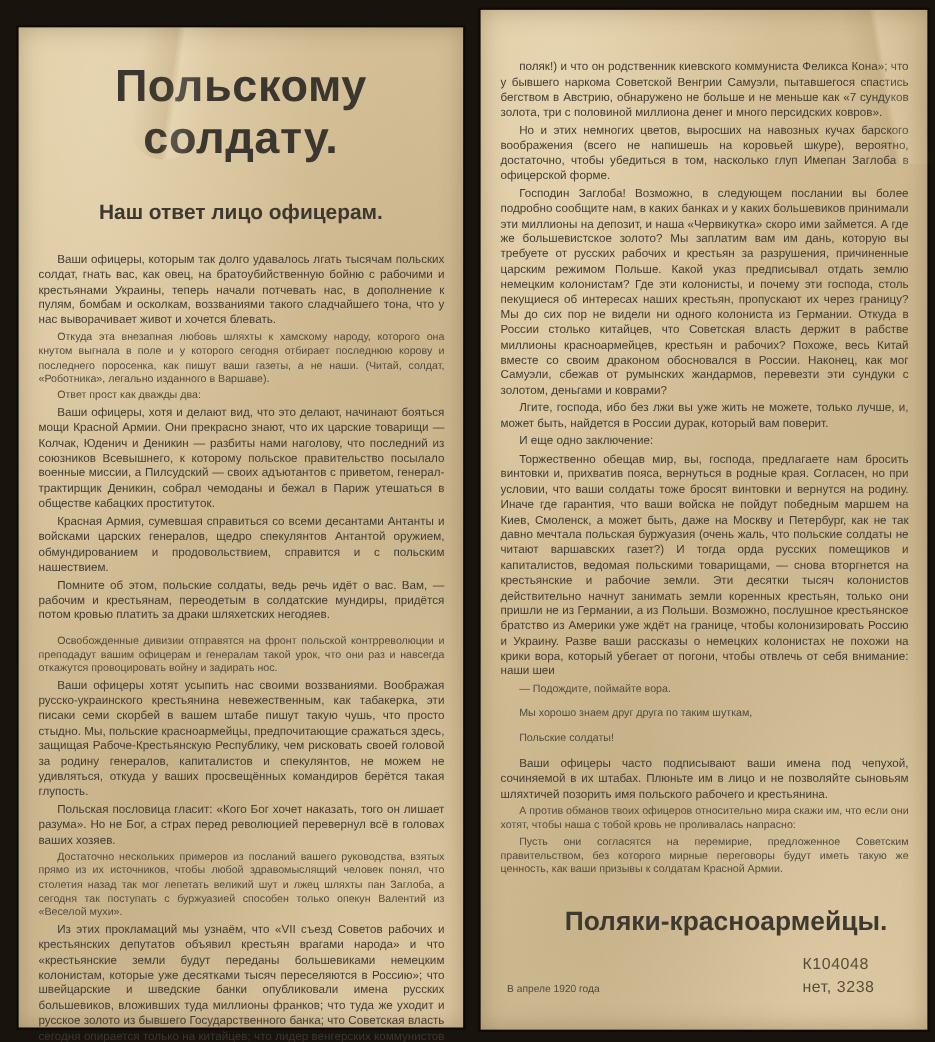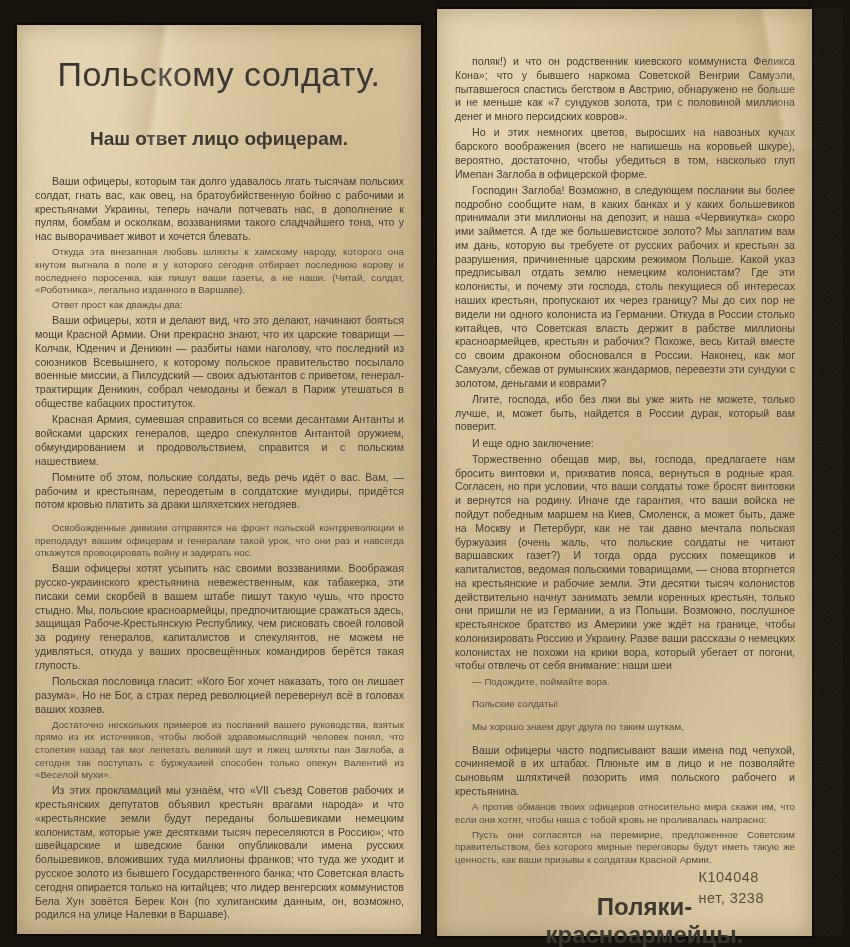--- a/index.html
+++ b/index.html
@@ -19,37 +19,37 @@
     color: #3c372e;
     background:
       radial-gradient(ellipse at 18% 8%, rgba(255,246,222,0.30), transparent 42%),
       radial-gradient(ellipse at 85% 30%, rgba(118,92,52,0.10), transparent 55%),
       radial-gradient(ellipse at 35% 75%, rgba(118,92,52,0.12), transparent 50%),
       radial-gradient(ellipse at 70% 95%, rgba(255,240,210,0.18), transparent 45%),
       linear-gradient(135deg, #dfca9f 0%, #d7c197 38%, #cfba90 68%, #d9c39a 100%);
     box-shadow: inset 0 0 22px rgba(60,40,15,0.28), 0 0 0 2px #0d0a06;
   }
   #left-page  { left: 17px;  top: 25px; width: 404px; height: 909px; }
-  #right-page { left: 437px; top: 9px;  width: 375px; height: 927px; }
+  #right-page { left: 437px; top: 9px;  width: 406px; height: 927px; }
 
   .noise { position: absolute; inset: 0; opacity: 0.07; pointer-events: none; }
 
   .crease {
     position: absolute;
     pointer-events: none;
     background: linear-gradient(90deg, transparent 0%, rgba(110,85,45,0.25) 45%, rgba(255,245,220,0.35) 55%, transparent 100%);
   }
   .crease-left-top { left: 105px; top: 0; width: 70px; height: 120px; transform: skewX(-8deg); border-radius: 0 0 40px 40px; opacity: .5; }
   .crease-right-top { right: 8px; top: 0; width: 60px; height: 140px; transform: skewX(10deg); opacity: .45; }
 
   .title {
     margin: 30px 8px 14px;
     text-align: center;
-    font-size: 34px;
-    font-weight: normal;
+    font-size: 41px;
+    font-weight: bold;
     letter-spacing: 0.5px;
     color: #36322b;
   }
   .subtitle {
     margin: 34px 8px 0;
     text-align: center;
     font-size: 19px;
     font-weight: bold;
     color: #38342c;
   }
@@ -130,22 +130,22 @@
   </svg>
   <div class="crease crease-right-top"></div>
   <div class="page-body">
       <p class="para normal">поляк!) и что он родственник киевского коммуниста Феликса Кона»; что у бывшего наркома Советской Венгрии Самуэли, пытавшегося спастись бегством в Австрию, обнаружено не больше и не меньше как «7 сундуков золота, три с половиной миллиона денег и много персидских ковров».</p>
       <p class="para normal">Но и этих немногих цветов, выросших на навозных кучах барского воображения (всего не напишешь на коровьей шкуре), вероятно, достаточно, чтобы убедиться в том, насколько глуп Имепан Заглоба в офицерской форме.</p>
       <p class="para normal">Господин Заглоба! Возможно, в следующем послании вы более подробно сообщите нам, в каких банках и у каких большевиков принимали эти миллионы на депозит, и наша «Червикутка» скоро ими займется. А где же большевистское золото? Мы заплатим вам им дань, которую вы требуете от русских рабочих и крестьян за разрушения, причиненные царским режимом Польше. Какой указ предписывал отдать землю немецким колонистам? Где эти колонисты, и почему эти господа, столь пекущиеся об интересах наших крестьян, пропускают их через границу? Мы до сих пор не видели ни одного колониста из Германии. Откуда в России столько китайцев, что Советская власть держит в рабстве миллионы красноармейцев, крестьян и рабочих? Похоже, весь Китай вместе со своим драконом обосновался в России. Наконец, как мог Самуэли, сбежав от румынских жандармов, перевезти эти сундуки с золотом, деньгами и коврами?</p>
       <p class="para normal">Лгите, господа, ибо без лжи вы уже жить не можете, только лучше, и, может быть, найдется в России дурак, который вам поверит.</p>
       <p class="para normal">И еще одно заключение:</p>
       <p class="para normal">Торжественно обещав мир, вы, господа, предлагаете нам бросить винтовки и, прихватив пояса, вернуться в родные края. Согласен, но при условии, что ваши солдаты тоже бросят винтовки и вернутся на родину. Иначе где гарантия, что ваши войска не пойдут победным маршем на Киев, Смоленск, а может быть, даже на Москву и Петербург, как не так давно мечтала польская буржуазия (очень жаль, что польские солдаты не читают варшавских газет?) И тогда орда русских помещиков и капиталистов, ведомая польскими товарищами, — снова вторгнется на крестьянские и рабочие земли. Эти десятки тысяч колонистов действительно начнут занимать земли коренных крестьян, только они пришли не из Германии, а из Польши. Возможно, послушное крестьянское братство из Америки уже ждёт на границе, чтобы колонизировать Россию и Украину. Разве ваши рассказы о немецких колонистах не похожи на крики вора, который убегает от погони, чтобы отвлечь от себя внимание: наши шеи</p>
       <p class="para small">— Подождите, поймайте вора.</p>
+      <p class="para small gap-before">Мы хорошо знаем друг друга по таким шуткам,</p>
       <p class="para small gap-before">Польские солдаты!</p>
-      <p class="para small gap-before">Мы хорошо знаем друг друга по таким шуткам,</p>
       <p class="para normal gap-before">Ваши офицеры часто подписывают ваши имена под чепухой, сочиняемой в их штабах. Плюньте им в лицо и не позволяйте сыновьям шляхтичей позорить имя польского рабочего и крестьянина.</p>
       <p class="para small">А против обманов твоих офицеров относительно мира скажи им, что если они хотят, чтобы наша с тобой кровь не проливалась напрасно:</p>
       <p class="para small">Пусть они согласятся на перемирие, предложенное Советским правительством, без которого мирные переговоры будут иметь такую же ценность, как ваши призывы к солдатам Красной Армии.</p>
     </div>
   <div class="signature">Поляки-красноармейцы.</div>
   <div class="date-note">В апреле 1920 года</div>
   <div class="catalog">
     <div>К104048</div>
     <div>нет, 3238</div>
   </div>

